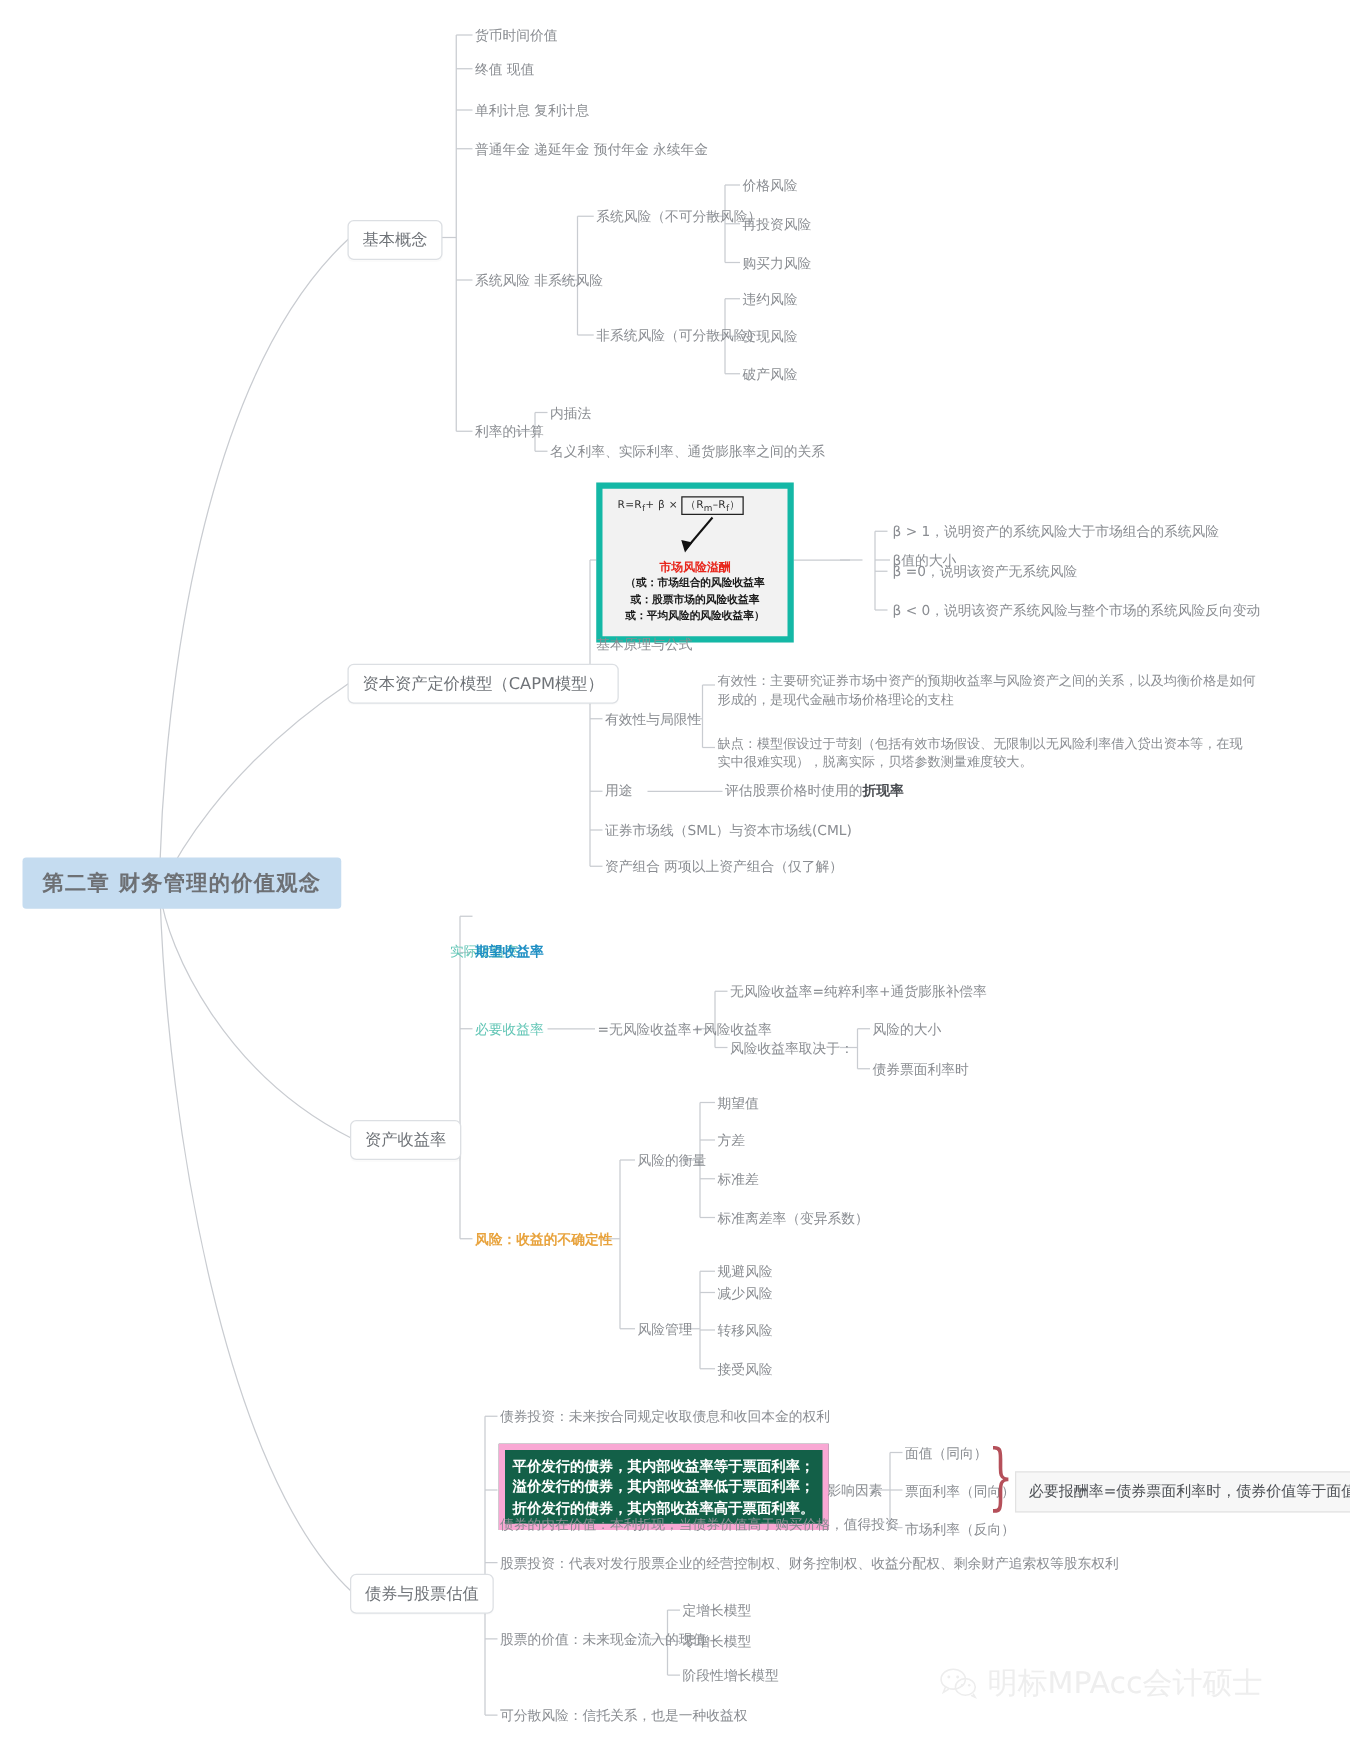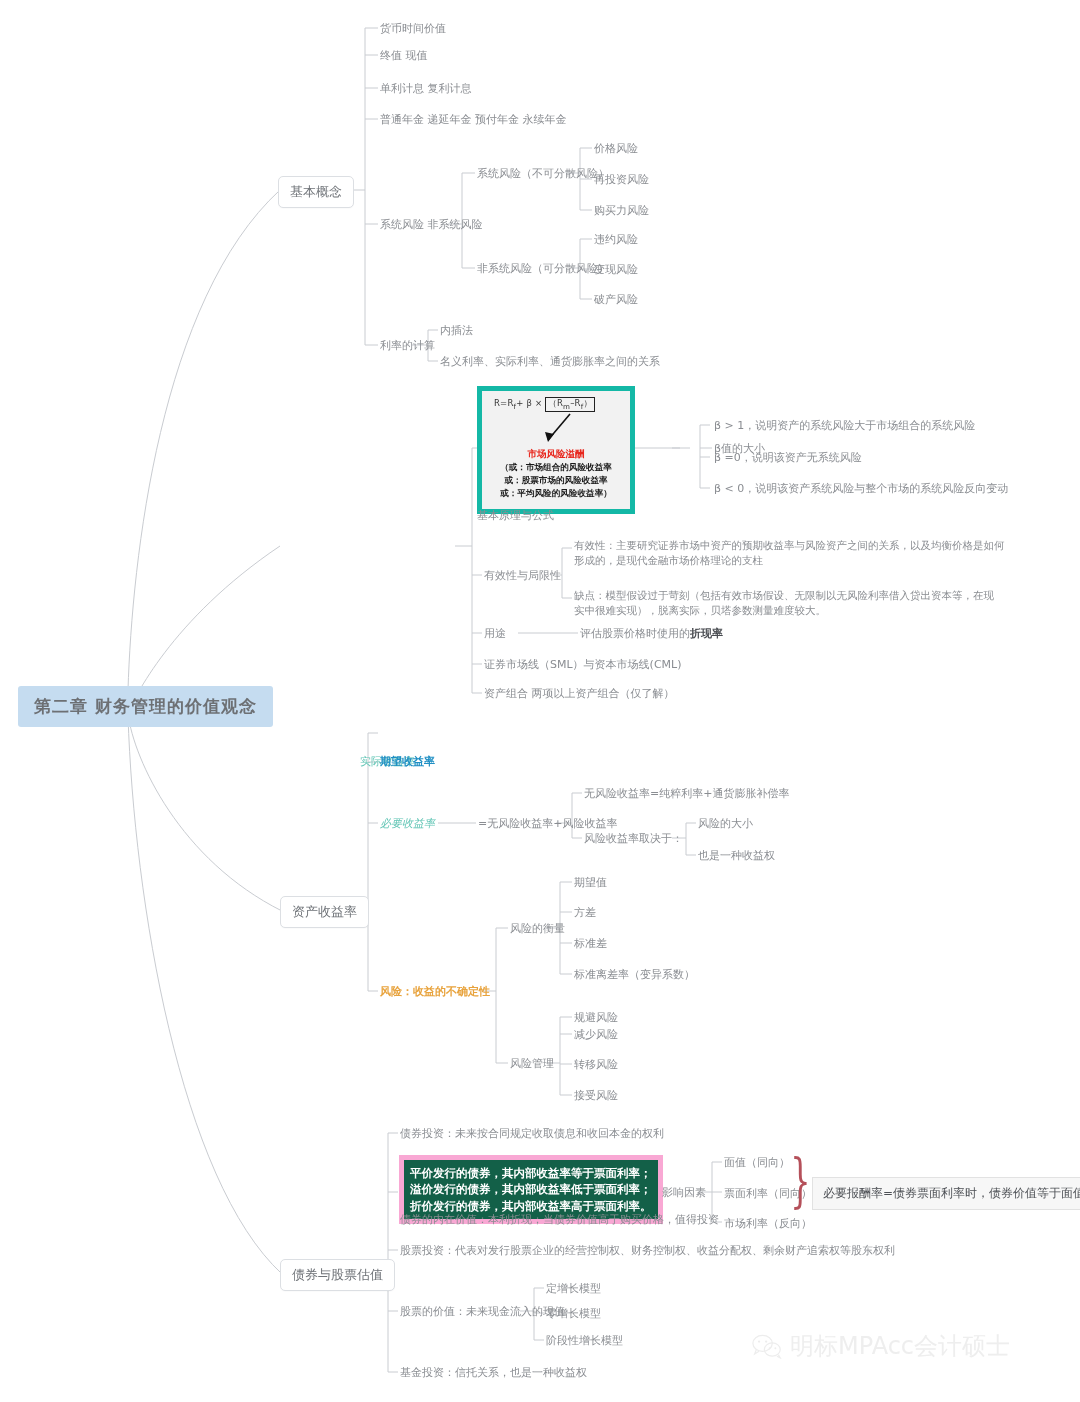--- a/index.html
+++ b/index.html
@@ -206,20 +206,21 @@
   <div class="node leaf" style="left:594px;top:172px;">再投资风险</div>
   <div class="node leaf" style="left:594px;top:203px;">购买力风险</div>
 
   <div class="node leaf" style="left:594px;top:232px;">违约风险</div>
   <div class="node leaf" style="left:594px;top:262px;">变现风险</div>
   <div class="node leaf" style="left:594px;top:292px;">破产风险</div>
 
   <div class="node leaf" style="left:440px;top:323px;">内插法</div>
   <div class="node leaf" style="left:440px;top:354px;">名义利率、实际利率、通货膨胀率之间的关系</div>
 
+  <div class="boxnode" style="left:278px;top:531px;">资本资产定价模型（CAPM模型）</div>
 
   <div class="capmbox" style="left:477px;top:386px;">
     <div class="formula">
       <span>R=R</span><sub>f</sub><span>+ β ×</span>
       <span class="fbox"><span>（R</span><sub>m</sub><span>–R</span><sub>f</sub><span>）</span></span>
     </div>
     <svg width="140" height="34" style="display:block">
       <line x1="84" y1="2" x2="62" y2="28" stroke="#111" stroke-width="1.6"></line>
       <polygon points="62,30 59,20 68,22" fill="#111"></polygon>
     </svg>
@@ -247,27 +248,27 @@
     <span>评估股票价格时使用的</span><span class="bold-dark">折现率</span>
   </div>
 
   <div class="node leaf" style="left:484px;top:657px;">证券市场线（SML）与资本市场线(CML)</div>
   <div class="node leaf" style="left:484px;top:686px;">资产组合 两项以上资产组合（仅了解）</div>
 
   <div class="boxnode" style="left:280px;top:896px;">资产收益率</div>
 
   <div class="node leaf teal" style="left:360px;top:726px;margin-top:28px;">实际收益率</div>
   <div class="node leaf tealbold" style="left:380px;top:754px;">期望收益率</div>
-  <div class="node leaf teal" style="left:380px;top:816px;font-style:italic;">必要收益率</div>
+  <div class="node leaf teal" style="left:380px;top:816px;">必要收益率</div>
 
   <div class="node leaf" style="left:478px;top:816px;">=无风险收益率+风险收益率</div>
   <div class="node leaf" style="left:584px;top:786px;">无风险收益率=纯粹利率+通货膨胀补偿率</div>
   <div class="node leaf" style="left:584px;top:831px;">风险收益率取决于：</div>
   <div class="node leaf" style="left:698px;top:816px;">风险的大小</div>
-  <div class="node leaf" style="left:698px;top:848px;">也是一种收益权</div>
+  <div class="node leaf" style="left:698px;top:848px;">债券票面利率时</div>
 
   <div class="node leaf orange" style="left:380px;top:984px;">风险：收益的不确定性</div>
 
   <div class="node leaf" style="left:510px;top:921px;">风险的衡量</div>
   <div class="node leaf" style="left:574px;top:875px;">期望值</div>
   <div class="node leaf" style="left:574px;top:905px;">方差</div>
   <div class="node leaf" style="left:574px;top:936px;">标准差</div>
   <div class="node leaf" style="left:574px;top:967px;">标准离差率（变异系数）</div>
 
   <div class="node leaf" style="left:510px;top:1056px;">风险管理</div>
@@ -297,21 +298,21 @@
 
   <div class="concbox" style="left:812px;top:1177px;">必要报酬率=债券票面利率时，债券价值等于面值</div>
 
   <div class="node leaf" style="left:400px;top:1243px;">股票投资：代表对发行股票企业的经营控制权、财务控制权、收益分配权、剩余财产追索权等股东权利</div>
 
   <div class="node leaf" style="left:400px;top:1304px;">股票的价值：未来现金流入的现值</div>
   <div class="node leaf" style="left:546px;top:1281px;">定增长模型</div>
   <div class="node leaf" style="left:546px;top:1306px;">零增长模型</div>
   <div class="node leaf" style="left:546px;top:1333px;">阶段性增长模型</div>
 
-  <div class="node leaf" style="left:400px;top:1365px;">基金投资：信托关系，也是一种收益权</div>
+  <div class="node leaf" style="left:400px;top:1365px;">可分散风险：信托关系，也是一种收益权</div>
 
   <div class="watermark" style="left:752px;top:1330px;">
     <svg class="wm-ico" viewBox="0 0 34 28">
       <ellipse cx="12" cy="11" rx="11" ry="9" fill="none" stroke="#ededed" stroke-width="1.4"></ellipse>
       <path d="M5,18 L3,23 L8,20" fill="none" stroke="#ededed" stroke-width="1.4"></path>
       <circle cx="8" cy="9" r="1.3" fill="#ededed"></circle>
       <circle cx="16" cy="9" r="1.3" fill="#ededed"></circle>
       <ellipse cx="23" cy="18" rx="9" ry="7.5" fill="none" stroke="#ededed" stroke-width="1.4"></ellipse>
       <path d="M30,24 L32,27.5 L28.2,25.6" fill="none" stroke="#ededed" stroke-width="1.4"></path>
       <circle cx="20" cy="16.5" r="1.1" fill="#ededed"></circle>

